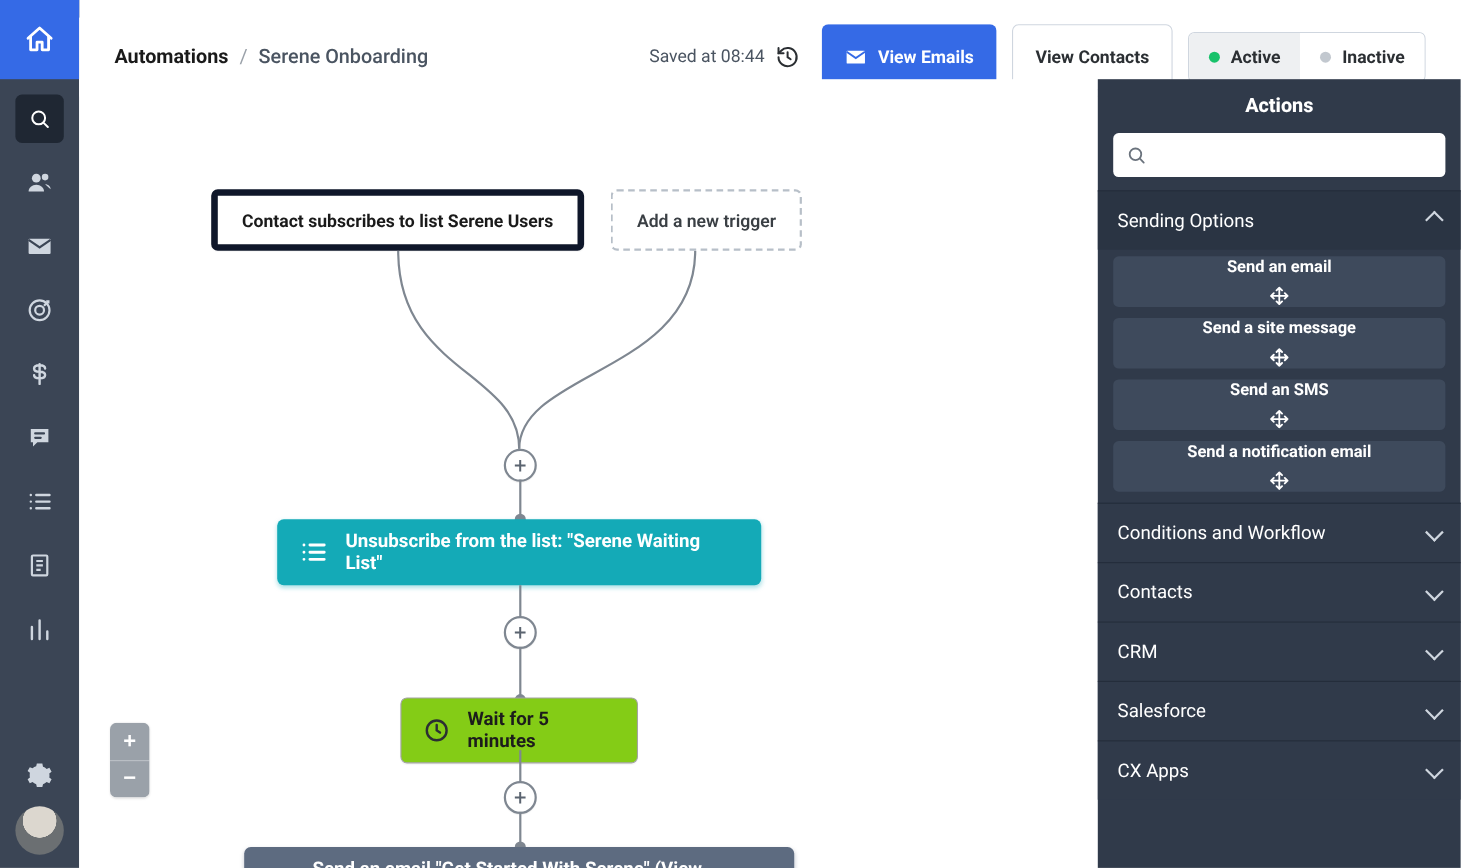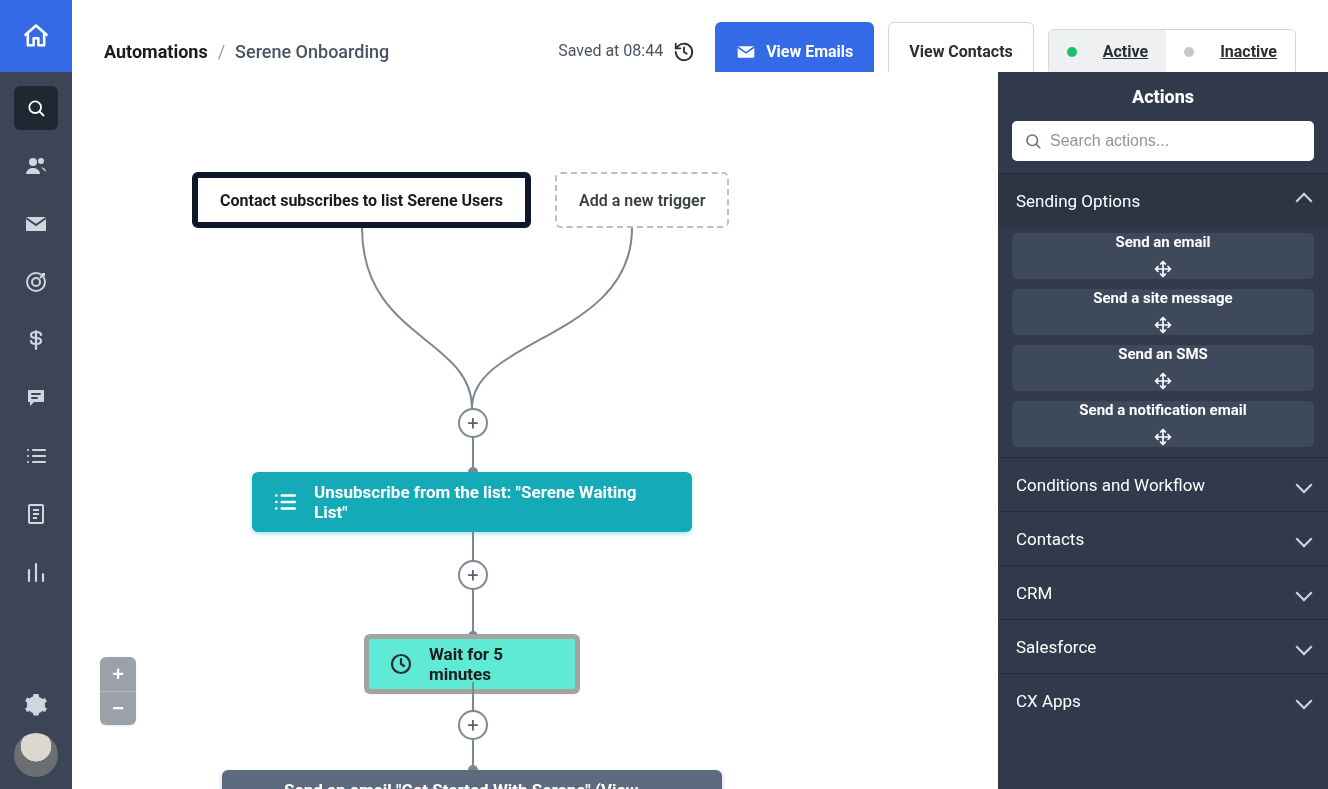--- a/index.html
+++ b/index.html
@@ -81,24 +81,23 @@
     border: 1px solid transparent;
   }
   .btn.primary { background:#356ae6; color:#fff; }
   .btn.outline { background:#fff; color:#2b2f33; border-color:#cfd6df; margin-left:14px;}
   .toggle-group {
     display:flex; margin-left:14px;
     border:1px solid #cfd6df; border-radius:6px; overflow:hidden;
   }
   .toggle-group .seg {
     height:44px; padding:0 18px;
-    display:flex; align-items:center; gap:26px;
+    display:flex; align-items:center; gap:10px;
     font-size:16px; font-weight:700; color:#2b2f33;
     background:#fff;
-    text-decoration:underline;
   }
   .toggle-group .seg.active { background:#eef0f2;}
   .dot { width:10px; height:10px; border-radius:50%; display:inline-block;}
   .dot.green { background:#18c26b;}
   .dot.grey { background:#c2c8cf;}
 
   
   .canvas {
     position: absolute;
     left: 72px; top: 72px; right: 330px; bottom: 0;
@@ -159,21 +158,21 @@
 
   .node {
     position:absolute; left:180px; width:440px;
     border-radius:6px;
     display:flex; align-items:center; justify-content:center;
     gap:16px; padding:0 20px;
     font-size:17px; font-weight:700; color:#fff;
   }
   .node.teal { background:#14aab7; height:60px; top:400px; box-shadow:0 2px 4px rgba(20,170,183,0.35);}
   .node.white {
-    background:#5eead4; color:#1c1c1c; border:5px solid #a3a3a3;
+    background:#84cc16; color:#1c1c1c; border:1px solid #a3a3a3;
     height:60px; top:562px; width:216px; left:292px;
     box-shadow:0 1px 1px rgba(0,0,0,0.04);
   }
   .node.slate {
     background:#5d6b80; height:60px; top:698px; left:150px; width:500px;
     box-shadow:0 2px 4px rgba(93,107,128,0.35);
   }
   .node .icon { flex:0 0 auto; }
 
   .zoom {
@@ -399,21 +398,20 @@
   </div>
 </div>
 
 <div class="panel">
   <div class="panel-title">Actions</div>
   <div class="panel-search">
     <svg width="18" height="18" viewBox="0 0 24 24" fill="none" stroke="#6b737d" stroke-width="2.2" stroke-linecap="round">
         <circle cx="11" cy="11" r="7"></circle>
         <path d="m21 21-4.3-4.3"></path>
       </svg>
-    <input type="text" placeholder="Search actions..." style="">
   </div>
 
   <div class="panel-section-header">
     <span>Sending Options</span>
     <span class="chevron up"></span>
   </div>
   <div class="panel-items">
     <div class="panel-item">
       <span>Send an email</span>
       <svg width="20" height="20" viewBox="0 0 24 24" fill="none" stroke="#fff" stroke-width="2" stroke-linecap="round">

